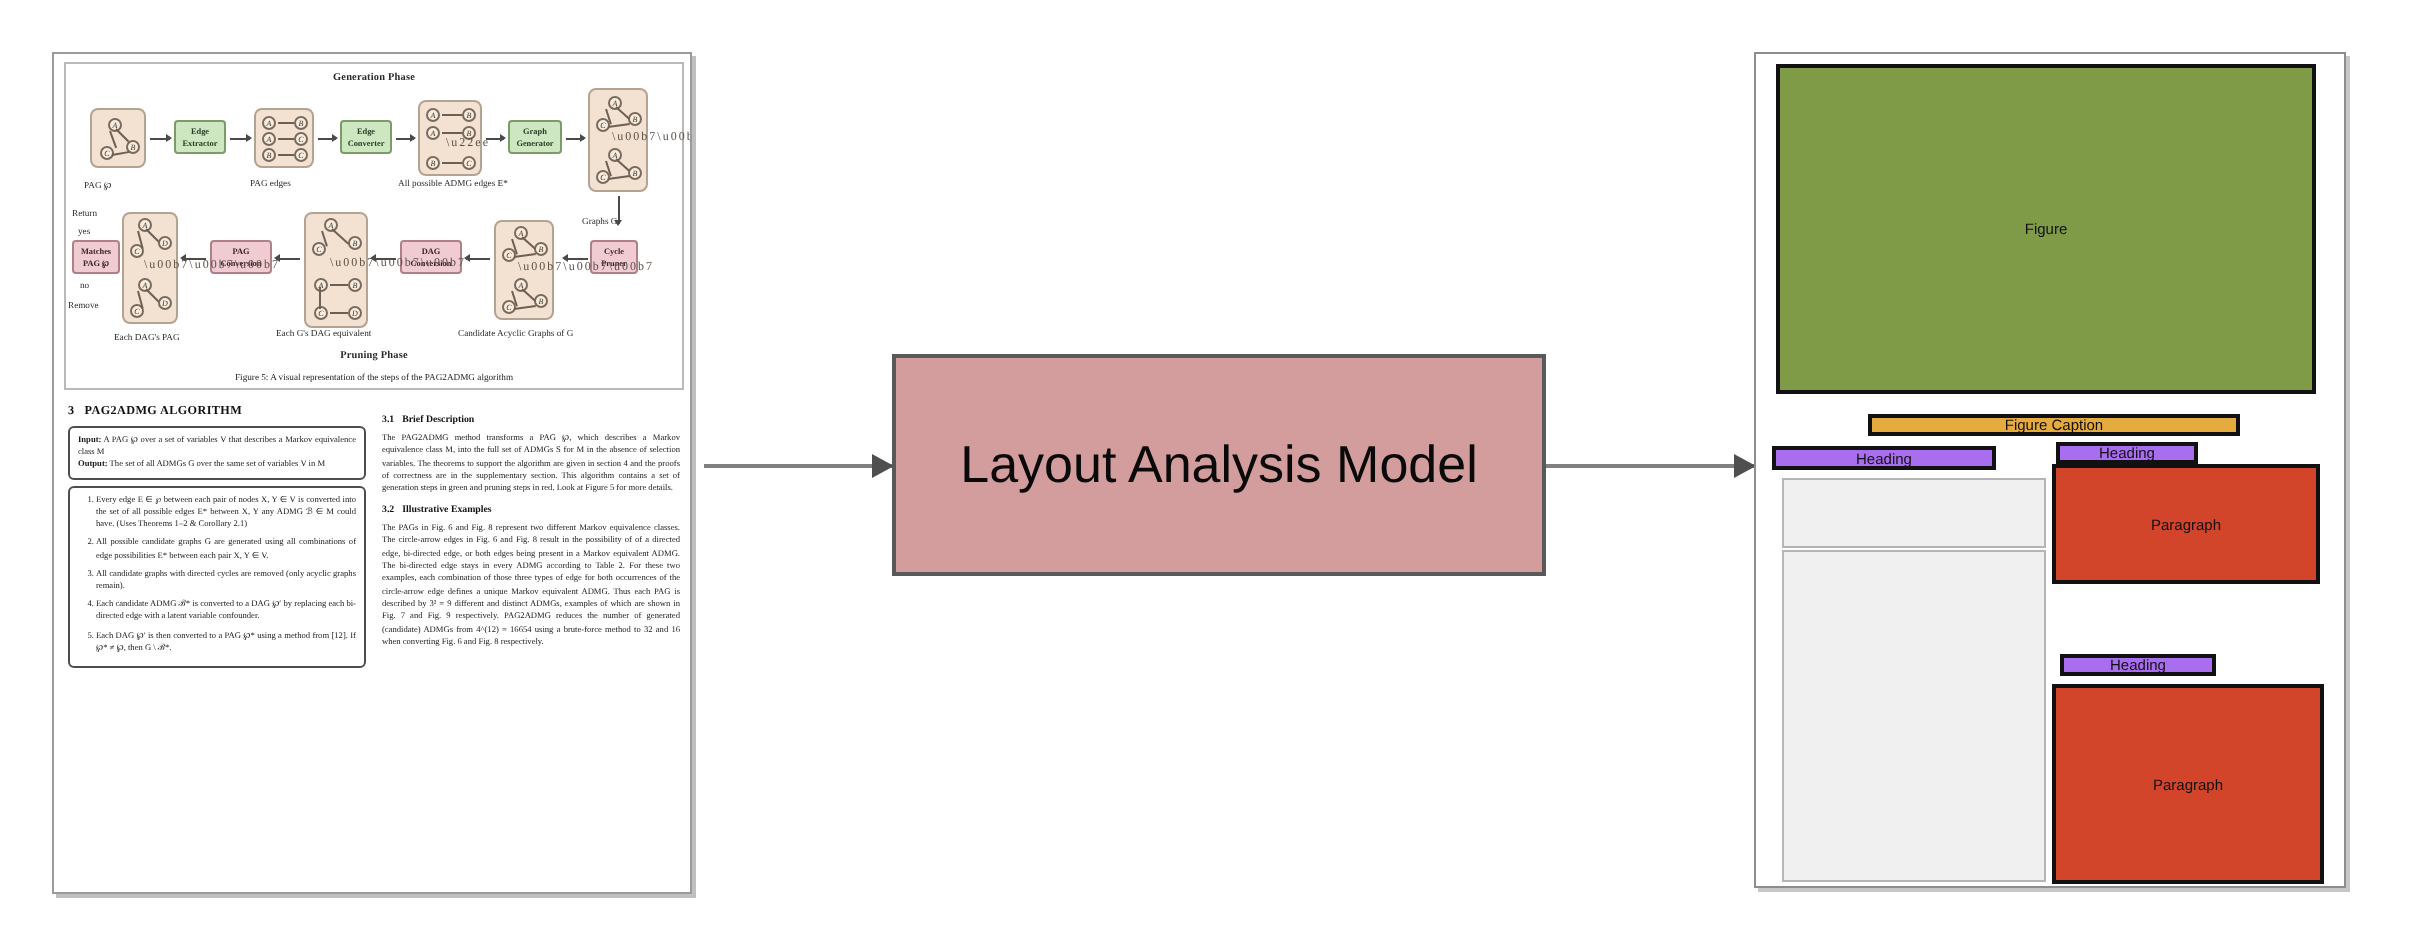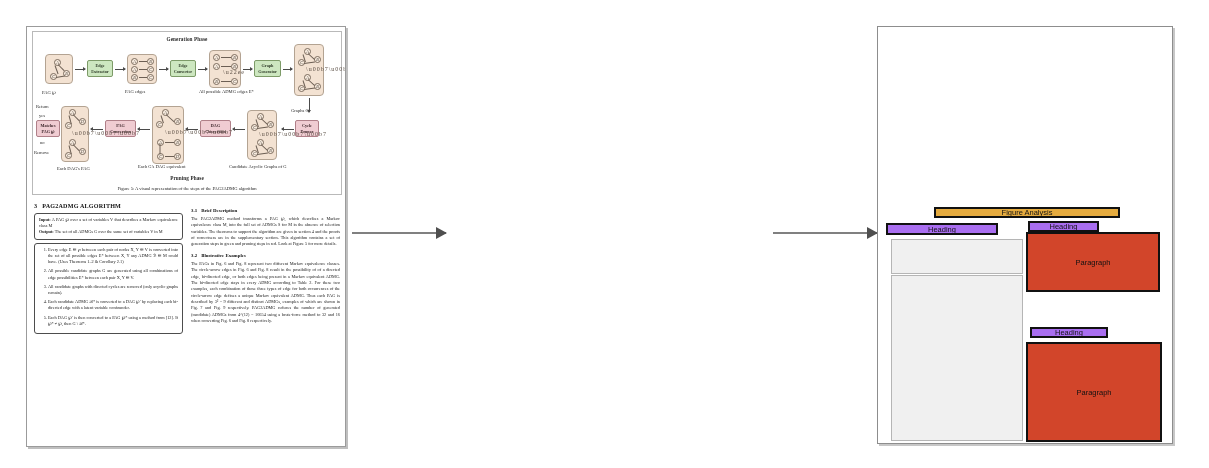--- a/index.html
+++ b/index.html
@@ -510,30 +510,36 @@
         </div>
         <p class="para">The PAGs in Fig. 6 and Fig. 8 represent two different Markov equivalence classes. The circle-arrow edges in Fig. 6 and Fig. 8 result in the possibility of of a directed edge, bi-directed edge, or both edges being present in a Markov equivalent ADMG. The bi-directed edge stays in every ADMG according to Table 2. For these two examples, each combination of those three types of edge for both occurrences of the circle-arrow edge defines a unique Markov equivalent ADMG. Thus each PAG is described by 3² = 9 different and distinct ADMGs, examples of which are shown in Fig. 7 and Fig. 9 respectively. PAG2ADMG reduces the number of generated (candidate) ADMGs from 4^(12) = 16654 using a brute-force method to 32 and 16 when converting Fig. 6 and Fig. 8 respectively.</p>
       </div>
     </div>
   </div>
 
   <div class="conn conn-in">
     <span class="head"></span>
   </div>
 
+  <div class="model-box">
+    <span class="model-label">Layout Analysis Model</span>
+  </div>
 
   <div class="conn conn-out">
     <span class="head"></span>
   </div>
 
   <div class="result-page">
 
+    <div class="region figure r-figure">
+      <span class="region-label">Figure</span>
+    </div>
 
     <div class="region caption r-caption">
-      <span class="region-label">Figure Analysis</span>
+      <span class="region-label">Figure Caption</span>
     </div>
 
     <div class="region heading r-head1">
       <span class="region-label">Heading</span>
     </div>
 
     <div class="region heading r-head2">
       <span class="region-label">Heading</span>
     </div>
 

